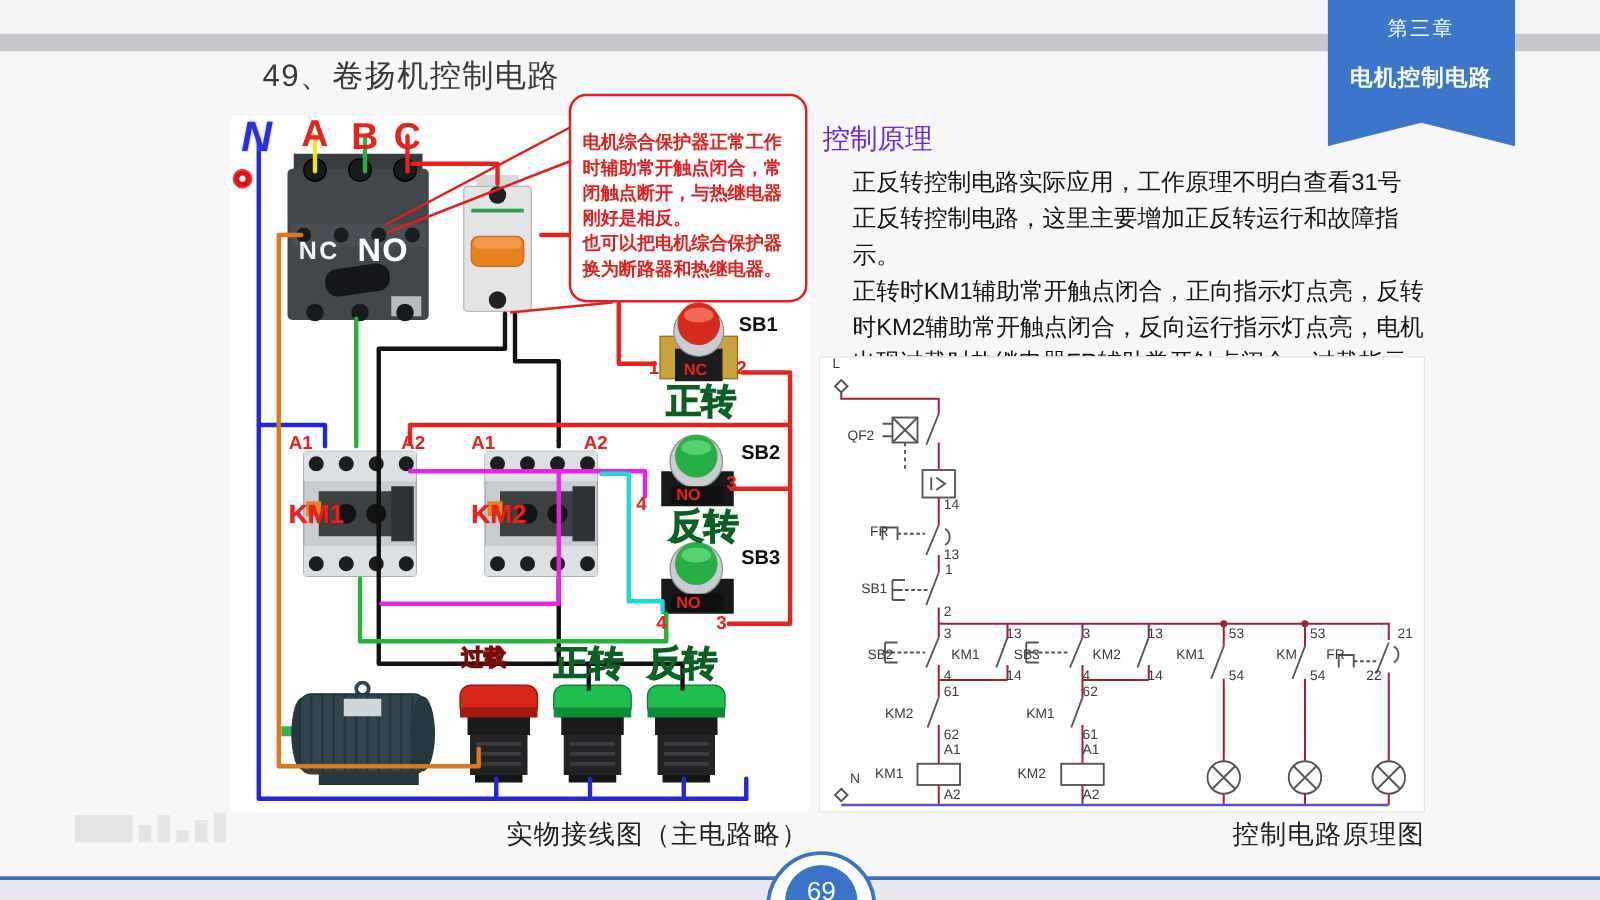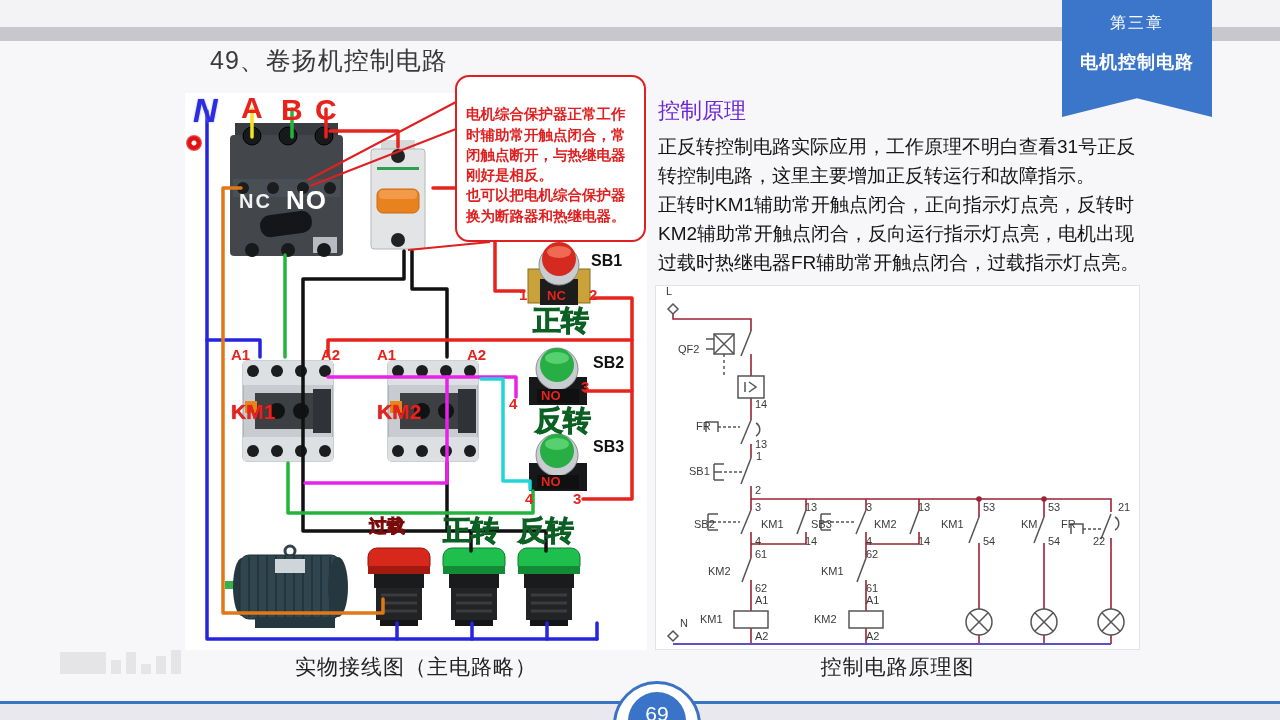--- a/index.html
+++ b/index.html
@@ -38,23 +38,23 @@
 
   .glow-dot { position:absolute; left:186px; top:135px; width:16px; height:16px; border-radius:50%;
               background:radial-gradient(circle,#fff 0 2px,#e31212 3px 6px,rgba(227,18,18,.25) 10px,transparent 12px); }
 
   .bubble { position:absolute; left:455px; top:75px; width:191px; height:167px; background:#fff;
             border:2px solid #e02020; border-radius:14px; padding:7px 9px; color:#e02020;
             font-size:14.5px; font-weight:bold; line-height:1.4; white-space:pre-line; z-index:5; }
 
   .principle { position:absolute; left:658px; top:96px; width:482px; color:#141414; }
   .principle h2 { font-size:22px; font-weight:normal; color:#6d28d9; margin-bottom:7px; }
-  .principle p  { font-size:19px; line-height:1.52; }
-
-  .caption { position:absolute; font-size:21px; color:#222; text-align:center; letter-spacing:1px; }
+  .principle p  { font-size:19px; line-height:1.52;margin-left:24px; }
+
+  .caption { position:absolute; font-size:21px; color:#222; text-align:right; letter-spacing:1px; }
   .caption.left  { left:185px; width:462px; top:653px; }
   .caption.right { left:655px; width:485px; top:653px; }
 
   .watermark { position:absolute; left:60px; top:650px; display:flex; align-items:flex-end; gap:5px; opacity:.16; }
   .watermark i { display:block; background:#8a8a8f; width:10px; }
   .watermark .sq { width:46px; height:22px; }
 
   .footer-line { position:absolute; left:0; top:701px; width:1280px; height:3px; background:#3a72c4; }
   .footer-area { position:absolute; left:0; top:704px; width:1280px; height:16px; background:#e9e8ee; }
   .badge-outer { position:absolute; left:613px; top:681px; width:88px; height:88px; border-radius:50%;

